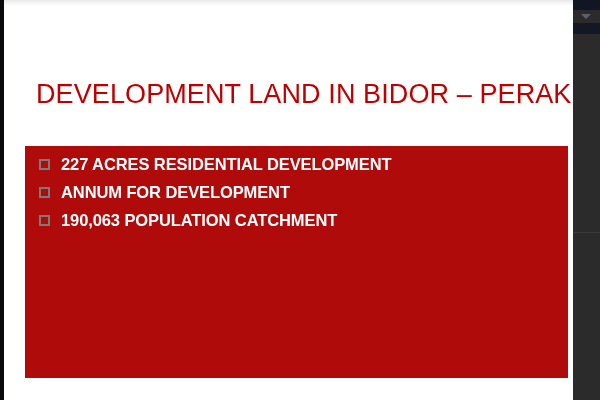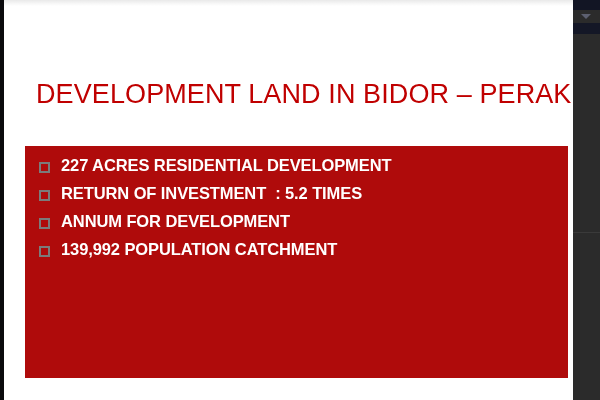--- a/index.html
+++ b/index.html
@@ -119,21 +119,21 @@
 
   .bullet-list {
     position: absolute;
     left: 0;
     top: 9px;
     width: 543px;
   }
 
   .bullet-row {
     display: flex;
-    align-items: center;
+    align-items: flex-start;
     padding: 0 16px 0 14px;
     margin-bottom: 8px;
     min-height: 20px;
   }
 
   .bullet-marker {
     flex: 0 0 auto;
     width: 11px;
     height: 11px;
     margin-top: 4px;
@@ -168,34 +168,30 @@
 
     <div class="content-box">
       <div class="bullet-list">
 
         <div class="bullet-row">
           <span class="bullet-marker"></span>
           <span class="bullet-text">227 ACRES RESIDENTIAL DEVELOPMENT</span>
         </div>
 
 
-        <div class="bullet-row">
-          <span class="bullet-marker"></span>
-          <span class="bullet-text">RETURN OF INVESTMENT  : 5.2 TIMES</span>
-        </div>
 
 
         <div class="bullet-row">
           <span class="bullet-marker"></span>
           <span class="bullet-text">ANNUM FOR DEVELOPMENT</span>
         </div>
 
         <div class="bullet-row">
           <span class="bullet-marker"></span>
-          <span class="bullet-text">139,992 POPULATION CATCHMENT</span>
+          <span class="bullet-text">190,063 POPULATION CATCHMENT</span>
         </div>
 
       </div>
     </div>
   </div>
 
   <div class="top-shade"></div>
   <div class="edge-bar-left"></div>
 
   <div class="edge-bar-right">

